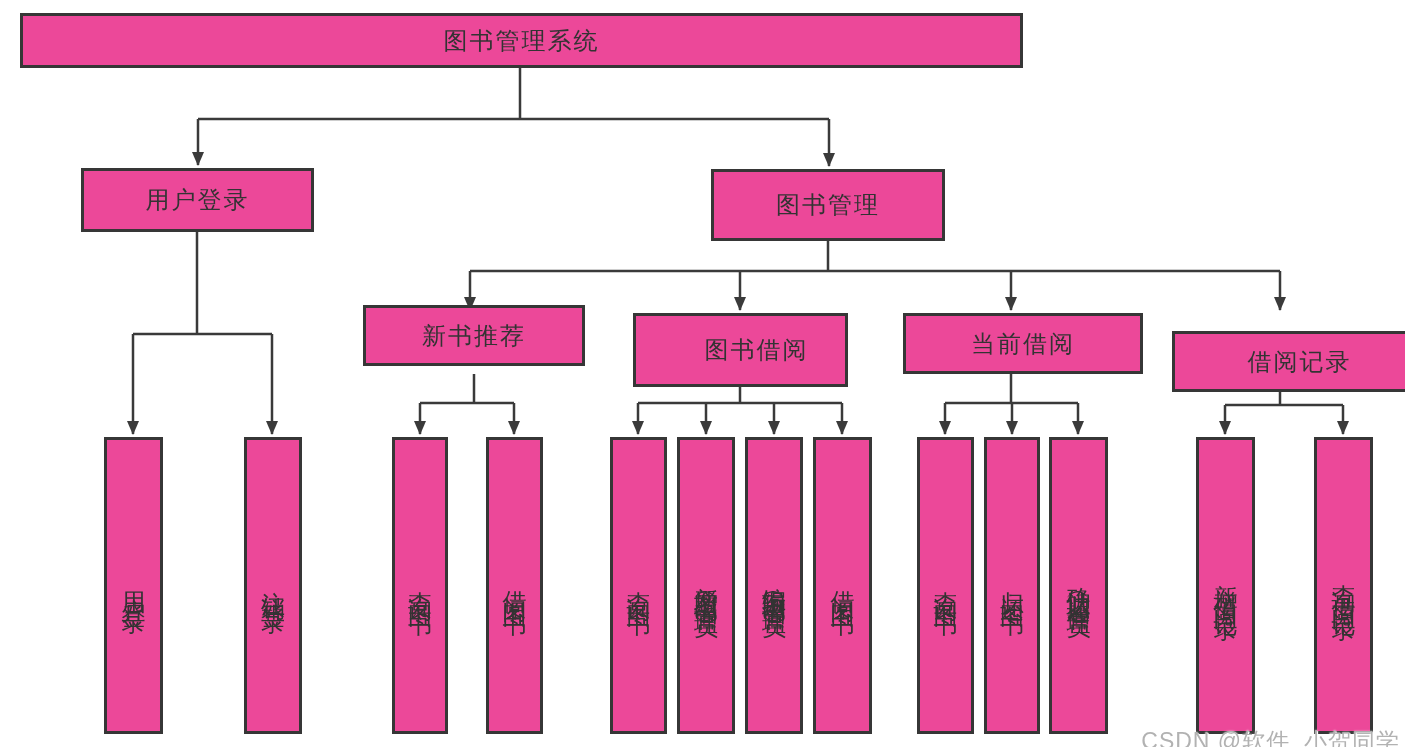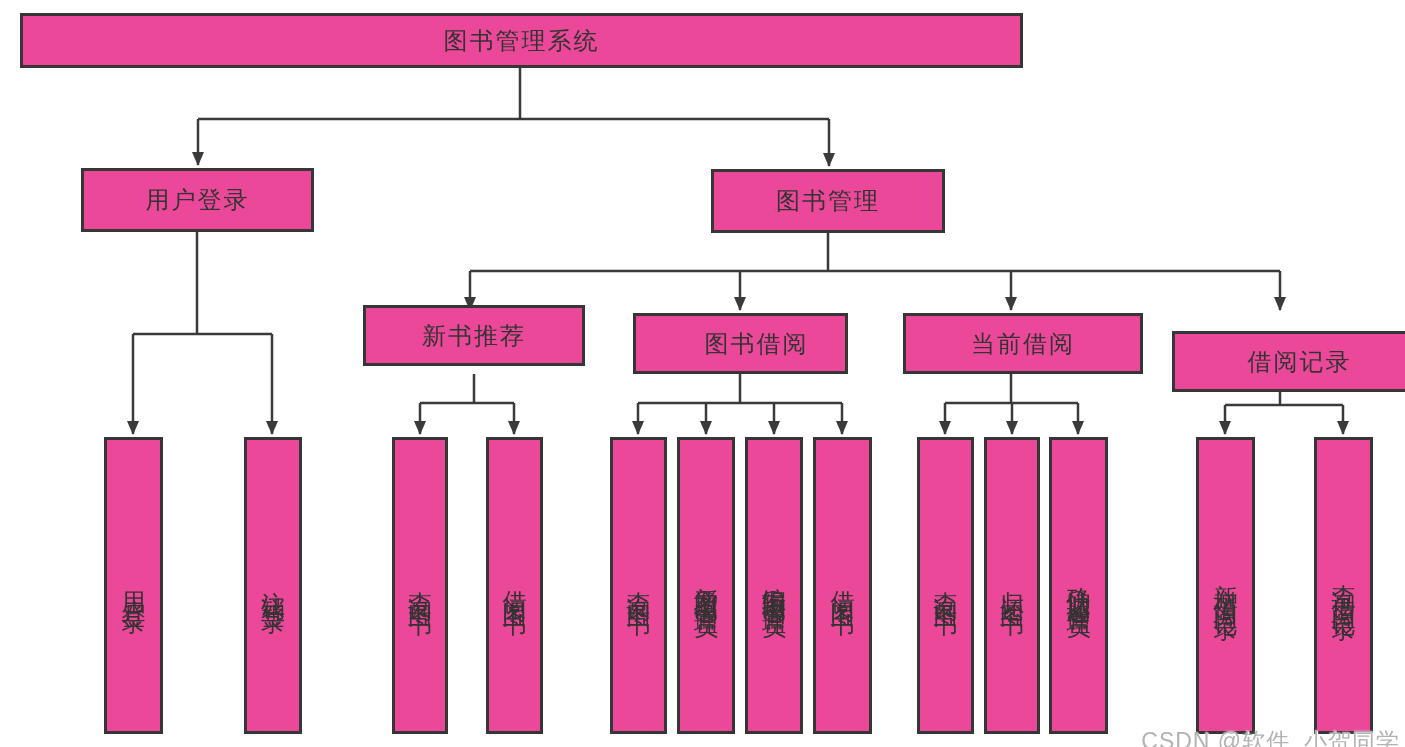--- a/index.html
+++ b/index.html
@@ -87,28 +87,28 @@
     <line class="wire" x1="1343" y1="405" x2="1343" y2="434" marker-end="url(#arrow)"></line>
   </svg>
 
   <div class="node" style="left:20px;top:13px;width:1003px;height:55px;">
     <span>图书管理系统</span>
   </div>
 
   <div class="node" style="left:81px;top:168px;width:233px;height:64px;">
     <span>用户登录</span>
   </div>
-  <div class="node" style="left:711px;top:169px;width:234px;height:64px;">
+  <div class="node" style="left:711px;top:169px;width:234px;height:72px;">
     <span>图书管理</span>
   </div>
 
   <div class="node" style="left:363px;top:305px;width:222px;height:61px;">
     <span>新书推荐</span>
   </div>
-  <div class="node" style="left:633px;top:313px;width:215px;height:61px;padding-left:32px;">
+  <div class="node" style="left:633px;top:313px;width:215px;height:74px;padding-left:32px;">
     <span>图书借阅</span>
   </div>
   <div class="node" style="left:903px;top:313px;width:240px;height:61px;">
     <span>当前借阅</span>
   </div>
   <div class="node" style="left:1172px;top:331px;width:255px;height:61px;">
     <span>借阅记录</span>
   </div>
 
   <div class="leaf" style="left:104px;top:437px;width:59px;height:297px;">

